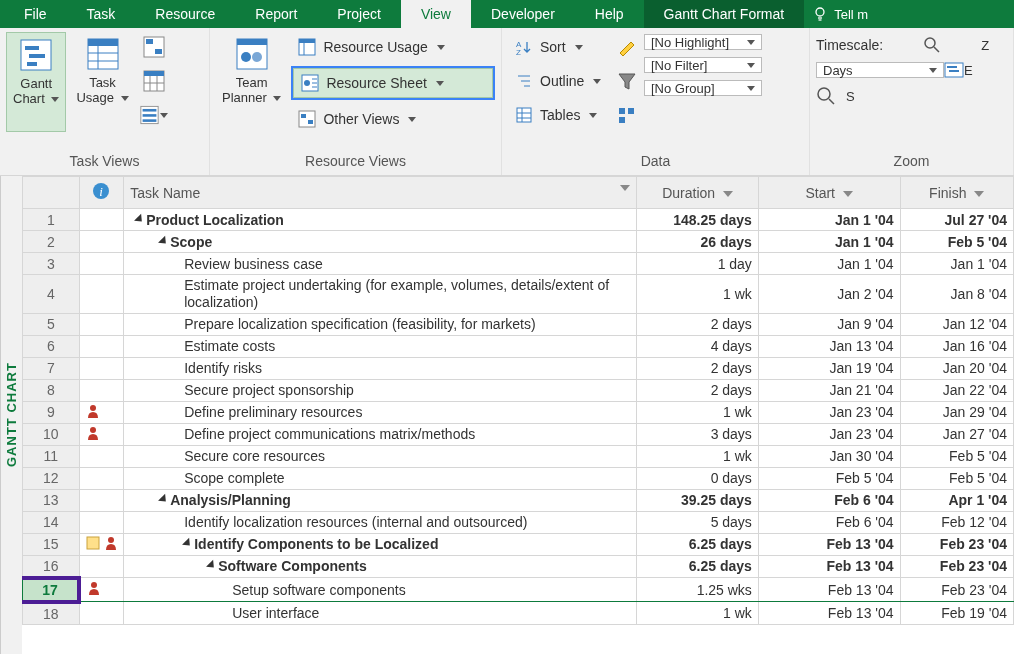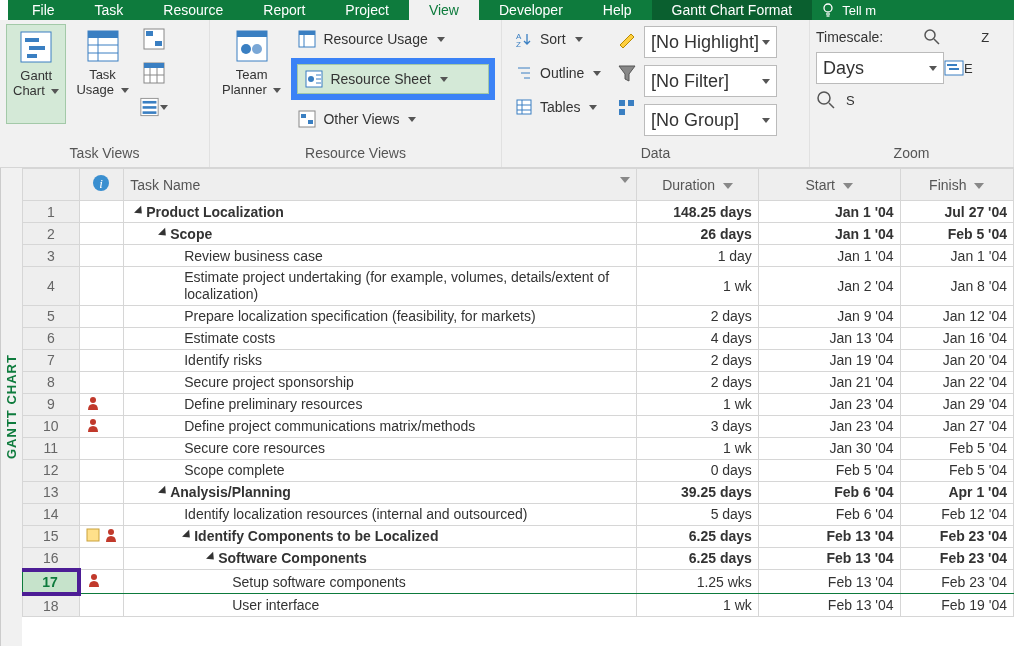--- a/index.html
+++ b/index.html
@@ -10,24 +10,23 @@
     width: 1014px;
     height: 654px;
     overflow: hidden;
     color: #333;
   }
   
   .tabbar {
     display: flex;
     align-items: stretch;
     background: #0e7b3d;
-    height: 20px;
+    height: 28px;
     color: #fff;
     padding-left: 4px;
-    margin-left: 8px;
   }
   .tab {
     padding: 0 20px;
     display: flex;
     align-items: center;
     font-size: 14px;
     cursor: pointer;
     white-space: nowrap;
   }
   .tab.active {
@@ -125,31 +124,31 @@
   }
   .menuitem.sel {
     background: #d4e9d7;
     border:1px solid #a3c9a8;
   }
   .menuitem .mi-icon {
     width: 20px; height:20px;
     display:inline-flex;align-items:center;justify-content:center;
   }
   .redbox {
-    border: 6px solid #3b82f6;
+    border: 2px solid #3b82f6;
     padding: 0;
   }
   .filterbox {
     border:1px solid #bbb;
     background:#fff;
-    font-size:18px;
+    font-size:13px;
     padding:2px 6px;
     display:flex;align-items:center;justify-content:space-between;
     min-width:118px;
-    height:32px;
+    height:16px;
   }
   
   .tablewrap {
     display:flex;
     height: calc(654px - 28px - 148px);
   }
   .sidebar {
     width: 22px;
     background:#f1f1f1;
     display:flex;align-items:center;justify-content:center;

